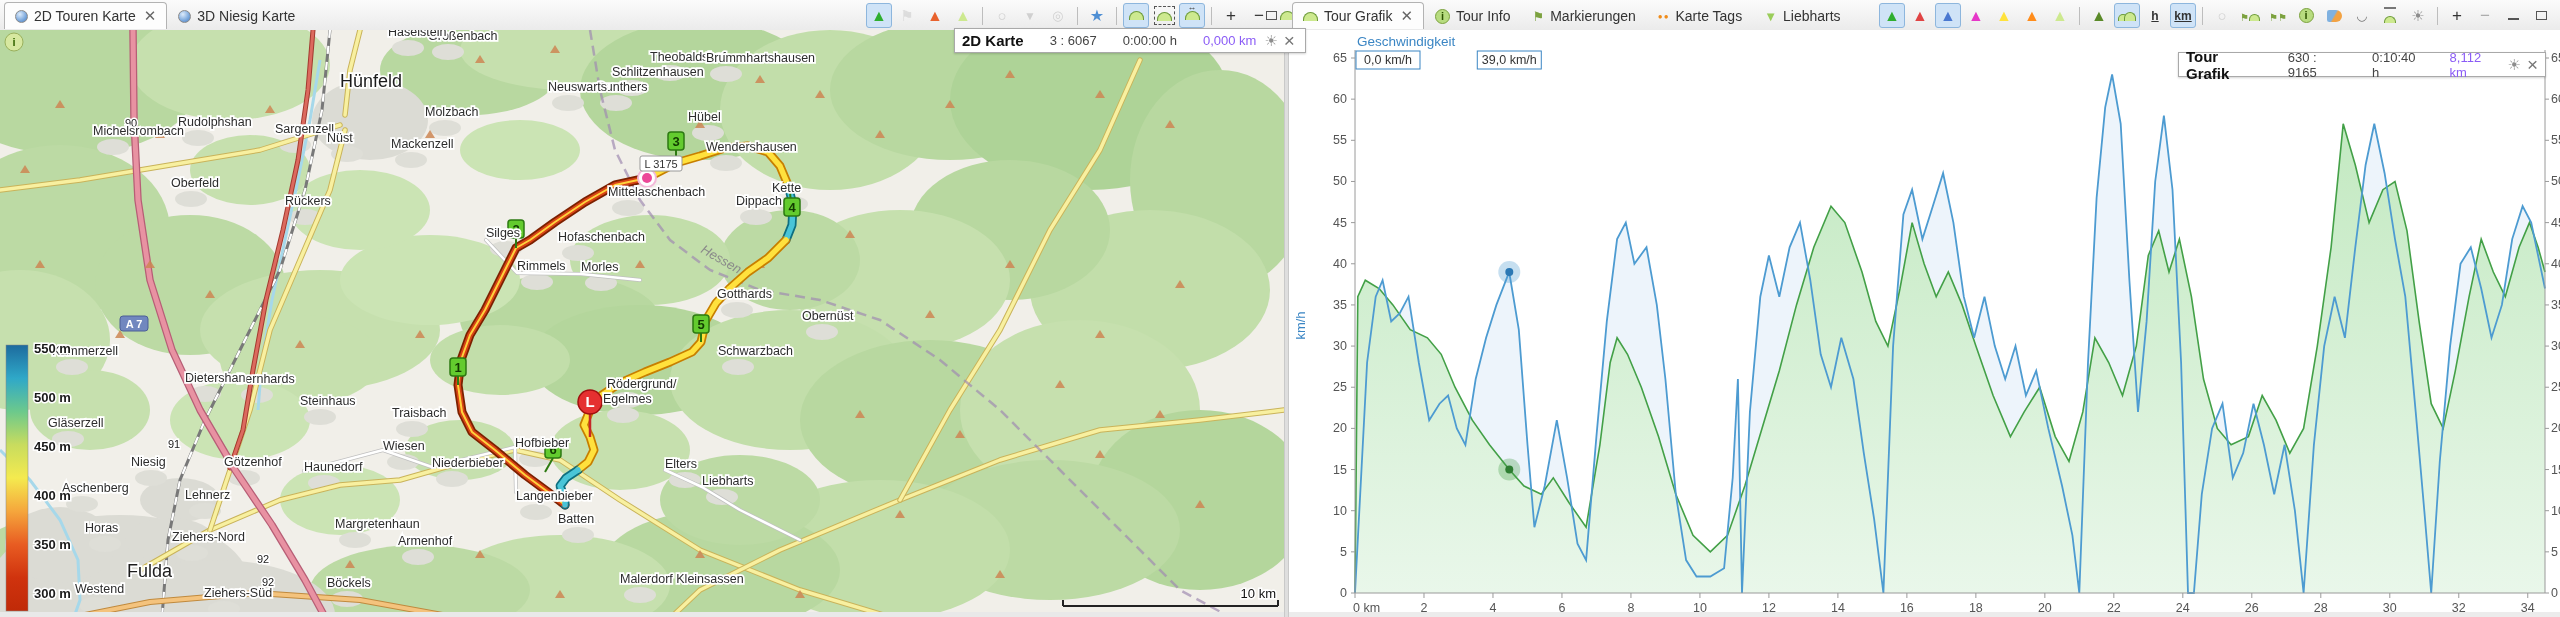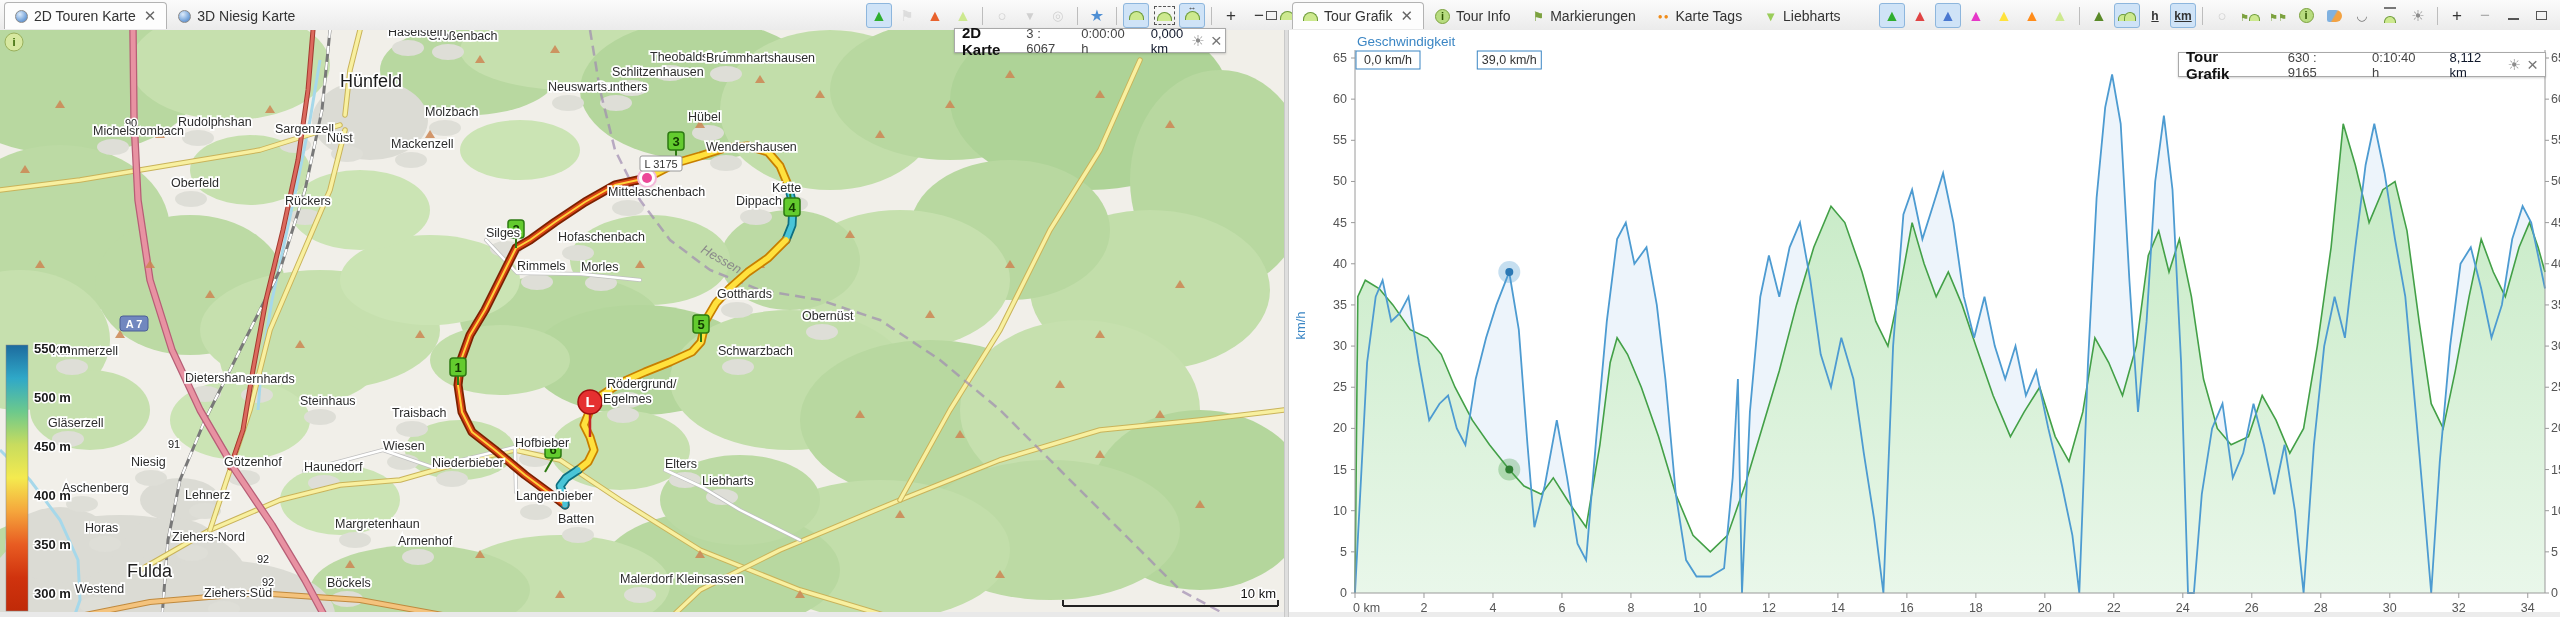--- a/index.html
+++ b/index.html
@@ -42,24 +42,24 @@
   #map-panel{position:absolute;left:0;top:30px;width:1284px;height:587px;background:#f1efe9;}
   #splitter{position:absolute;left:1284px;top:30px;width:5px;height:587px;background:#dedede;border-left:1px solid #c9c9c9;border-right:1px solid #c9c9c9;box-sizing:border-box;}
   #chart-panel{position:absolute;left:1289px;top:30px;width:1271px;height:587px;background:#ffffff;}
   svg{display:block;}
   
   .overlay-bar{position:absolute;height:25px;background:#fff;border:1px solid #a9a9a9;
     box-shadow:0 1px 2px rgba(0,0,0,.18);display:flex;align-items:center;z-index:5;
     font-size:13px;color:#444;padding:0 7px;gap:0;}
   .overlay-bar .ob-title{font-size:15px;font-weight:bold;color:#111;margin-right:26px;}
   .overlay-bar .ob-val{margin-right:26px;}
-  .overlay-bar .ob-km{color:#0f172a;margin-right:8px;}
+  .overlay-bar .ob-km{color:#8b5cf6;margin-right:8px;}
   .overlay-bar .ob-sun{color:#8d8d8d;font-size:15px;margin-right:6px;}
   .overlay-bar .ob-close{color:#777;font-size:19px;line-height:1;}
-  #map-overlay{left:954px;top:-2px;width:272px;box-sizing:border-box;}
+  #map-overlay{left:954px;top:-2px;width:352px;box-sizing:border-box;}
   #chart-overlay{right:14px;top:22px;width:368px;box-sizing:border-box;}
 </style>
 </head>
 <body>
 
 <div id="topbar">
   <div class="tabrow" style="left:4px;" id="left-tabs">
       <div class="tab active">
         <span class="dot"></span>
         <span>2D Touren Karte</span>

